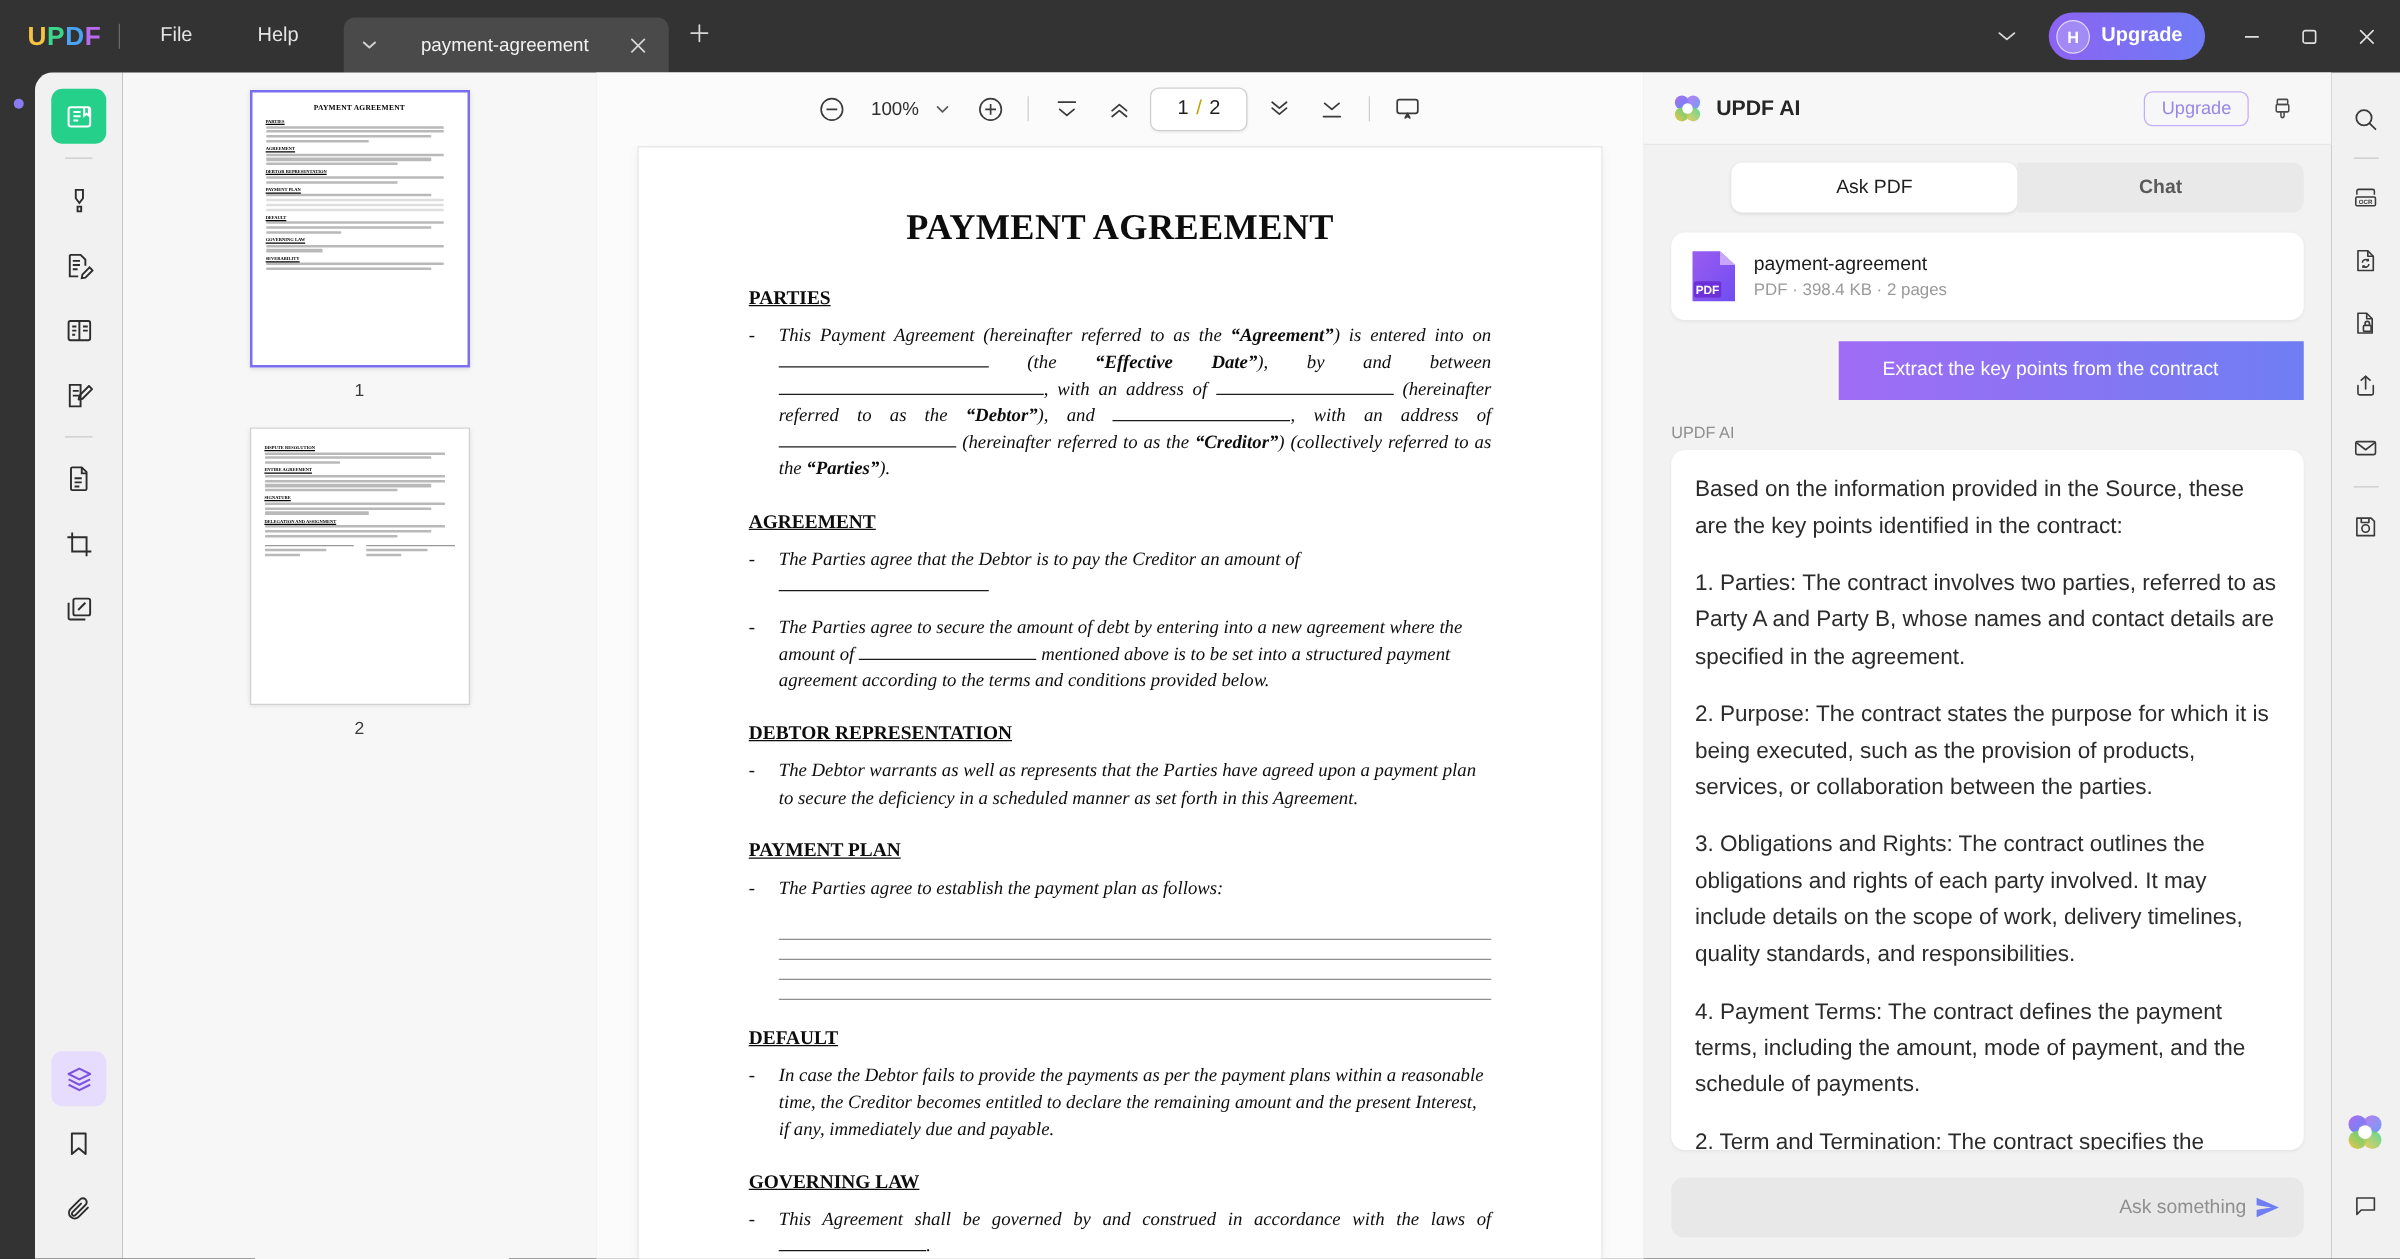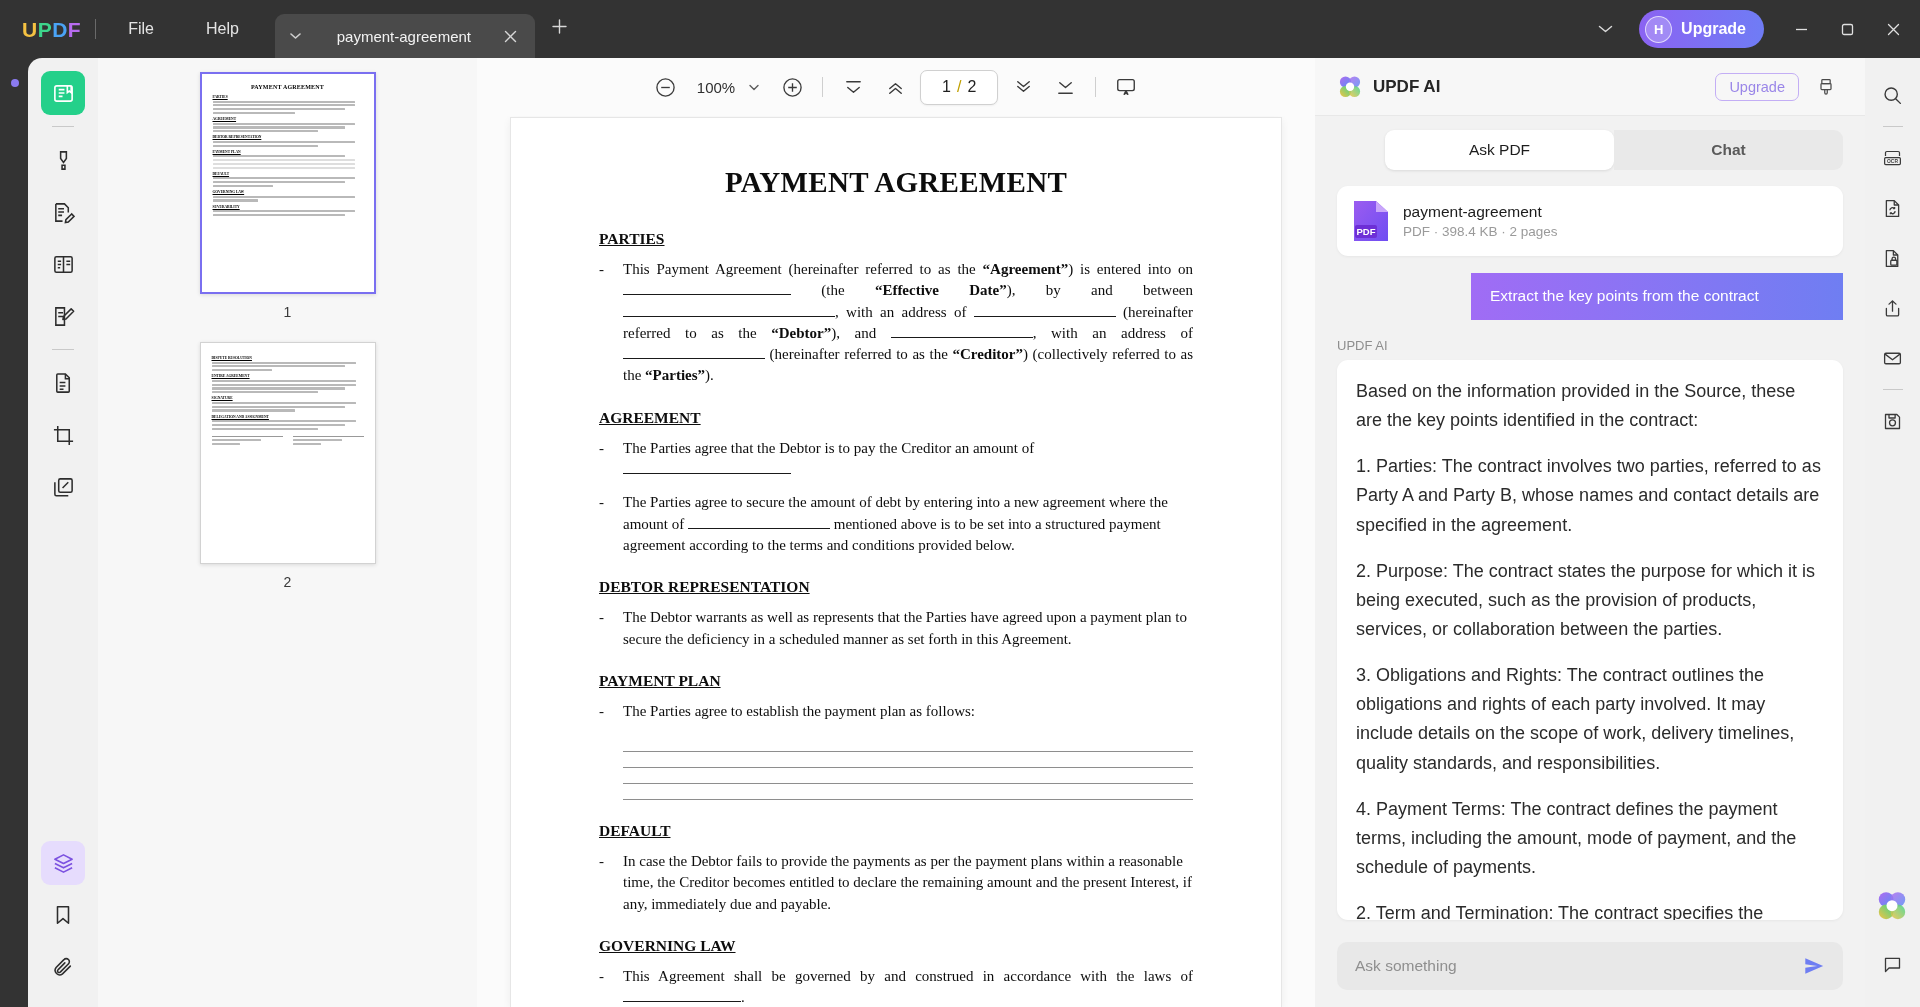--- a/index.html
+++ b/index.html
@@ -161,21 +161,21 @@
     font-family: "Liberation Serif", serif; color: #0d0d0d;
   }
   #page h1 {
     text-align: center; font-size: 29px; font-weight: 700; letter-spacing: .3px;
     margin-bottom: 31px;
   }
   .sec { font-size: 15.5px; font-weight: 700; text-decoration: underline; margin: 0 0 11px; }
   .sec.gap { margin-top: 22px; }
   .bullet { display: flex; font-size: 15px; line-height: 1.42; margin-bottom: 12px; }
   .bullet .dash { width: 24px; flex: 0 0 24px; }
-  .bullet .bt { flex: 1; text-align: justify; }
+  .bullet .bt { flex: 1; text-align: justify; font-style: italic; }
   .bullet .bt.nojust { text-align: left; }
   .fill { display: inline-block; border-bottom: 1px solid #1a1a1a; vertical-align: baseline; }
   .f-lg { width: 168px; } .f-md { width: 142px; } .f-xl { width: 212px; } .f-sm { width: 118px; }
   .planlines { margin: 14px 0 18px 24px; }
   .planlines div { border-bottom: 1px solid #8e8e8e; height: 16px; }
 
   
   #aipanel {
     position: absolute; top: 58px; left: 1315px; width: 550px; height: 949px;
     background: #f2f2f2; display: flex; flex-direction: column;
@@ -205,40 +205,40 @@
   .filecard {
     background: #fff; border-radius: 11px; padding: 13px 15px;
     display: flex; align-items: center; gap: 13px; box-shadow: 0 1px 3px rgba(0,0,0,.05);
   }
   .pdfico { width: 38px; height: 44px; flex: 0 0 38px; position: relative; }
   .fc-name { font-size: 15.5px; color: #1c1c1c; margin-bottom: 3px; }
   .fc-meta { font-size: 13.5px; color: #9a9a9a; }
   .userbubble {
     margin: 17px 0 0 auto; max-width: 372px;
     background: linear-gradient(90deg,#a06cf5 0%, #6f7ef2 100%);
-    color: #fff; font-size: 15.5px; border-radius: 0; padding: 13px 19px;
+    color: #fff; font-size: 15.5px; border-radius: 0; padding: 13px 35px;
     line-height: 1.35;
   }
   .ai-label { font-size: 13px; color: #8e8e8e; margin: 18px 0 7px; }
   .aibubble {
     background: #fff; border-radius: 11px; padding: 17px 19px 14px;
     font-size: 18px; line-height: 1.62; color: #2b2b2b;
     box-shadow: 0 1px 3px rgba(0,0,0,.05);
     max-height: 560px; overflow: hidden;
   }
   .aibubble p { margin-bottom: 17px; }
   .aibubble p:last-child { margin-bottom: 0; }
   #aifooter { flex: 0 0 82px; padding: 0 22px; display: flex; align-items: center; }
   .askbar {
     width: 100%; height: 48px; background: #e8e8e8; border-radius: 10px;
     display: flex; align-items: center; padding: 0 12px 0 18px;
   }
   .askbar input {
     flex: 1; border: 0; background: transparent; outline: none;
-    font-size: 15.5px; color: #a16207; font-family: "Liberation Sans", sans-serif;
+    font-size: 15.5px; color: #a16207; font-family: "Liberation Sans", sans-serif; text-align: right;
   }
   .askbar input::placeholder { color: #8f8f8f; }
   .sendbtn { width: 34px; height: 34px; display: flex; align-items: center; justify-content: center; color: #6f7ef2; }
 
   
   #rightrail {
     position: absolute; top: 58px; left: 1865px; width: 55px; height: 949px;
     background: #f1f1f1; display: flex; flex-direction: column; align-items: center; padding-top: 12px;
   }
   .rtool {

